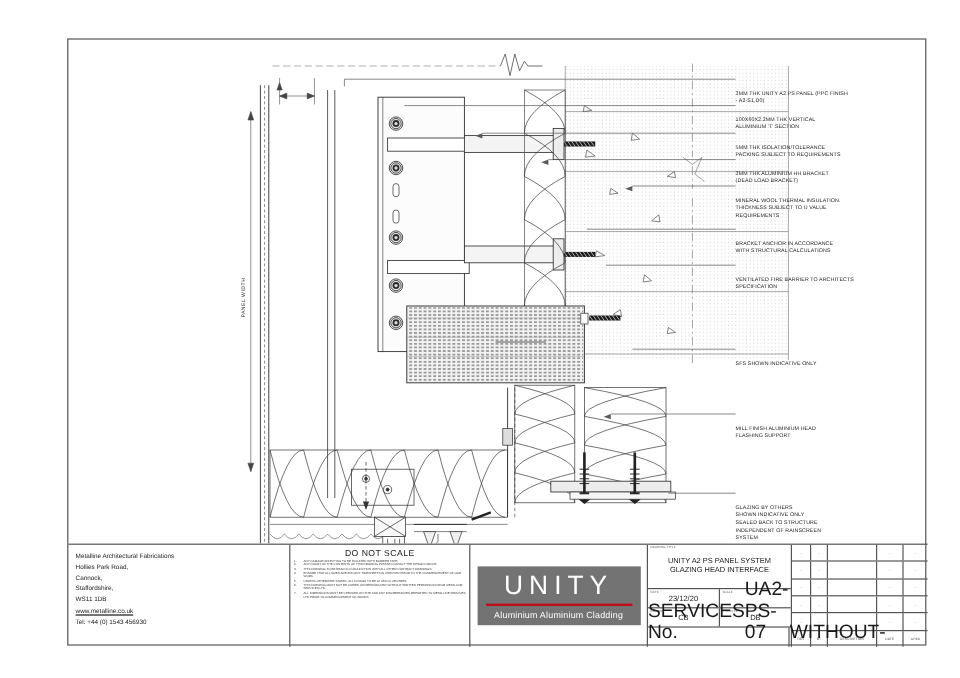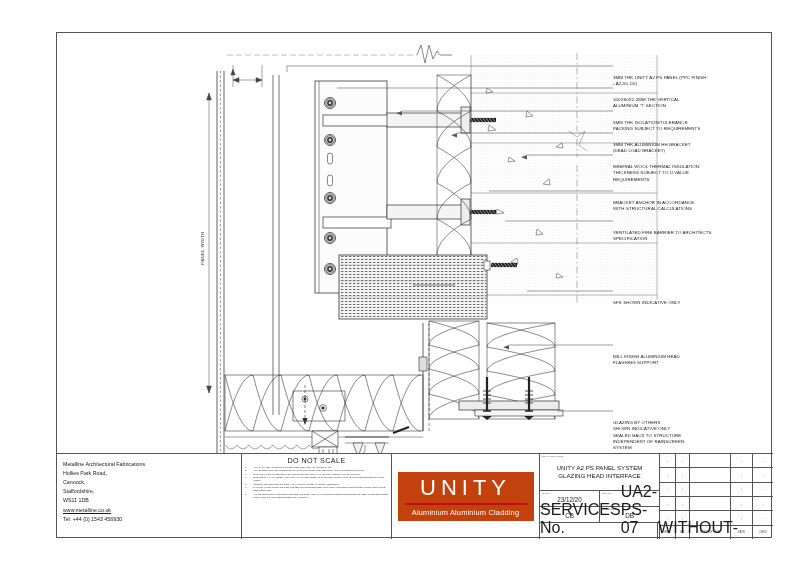--- a/index.html
+++ b/index.html
@@ -32,21 +32,21 @@
 
   
   #dns{width:150px;padding:2px 3px 0 3px;}
   #dns .hd{text-align:center;font-size:7.2px;letter-spacing:.4px;margin-bottom:1px;}
   #dns ol{margin:0;padding:0;list-style:none;}
   #dns li{font-size:2.5px;line-height:1.34;display:flex;gap:2px;color:#3a3a3a;}
   #dns li b{font-weight:normal;min-width:6px;}
 
   
   #logo{width:148px;display:flex;align-items:center;justify-content:center;}
-  .logobox{width:136px;background:#c2410c;padding:5px 0 4px 0;text-align:center;}
+  .logobox{width:136px;background:#737373;padding:5px 0 4px 0;text-align:center;}
   .logobox .wm{color:#fff;font-size:22px;letter-spacing:5px;line-height:1;
                 font-family:"Liberation Sans",sans-serif;}
   .logobox .rule{height:2px;background:#c00d1e;margin:4px 7px 3px 7px;}
   .logobox .sub{color:#fff;font-size:7.4px;letter-spacing:.2px;}
 
   
   #tblock{width:120px;display:flex;flex-direction:column;}
   .tb{box-sizing:border-box;border-bottom:1px solid #555;position:relative;}
   .tb .lab{position:absolute;left:2px;top:1px;font-size:2.4px;color:#555;
            letter-spacing:.2px;}

